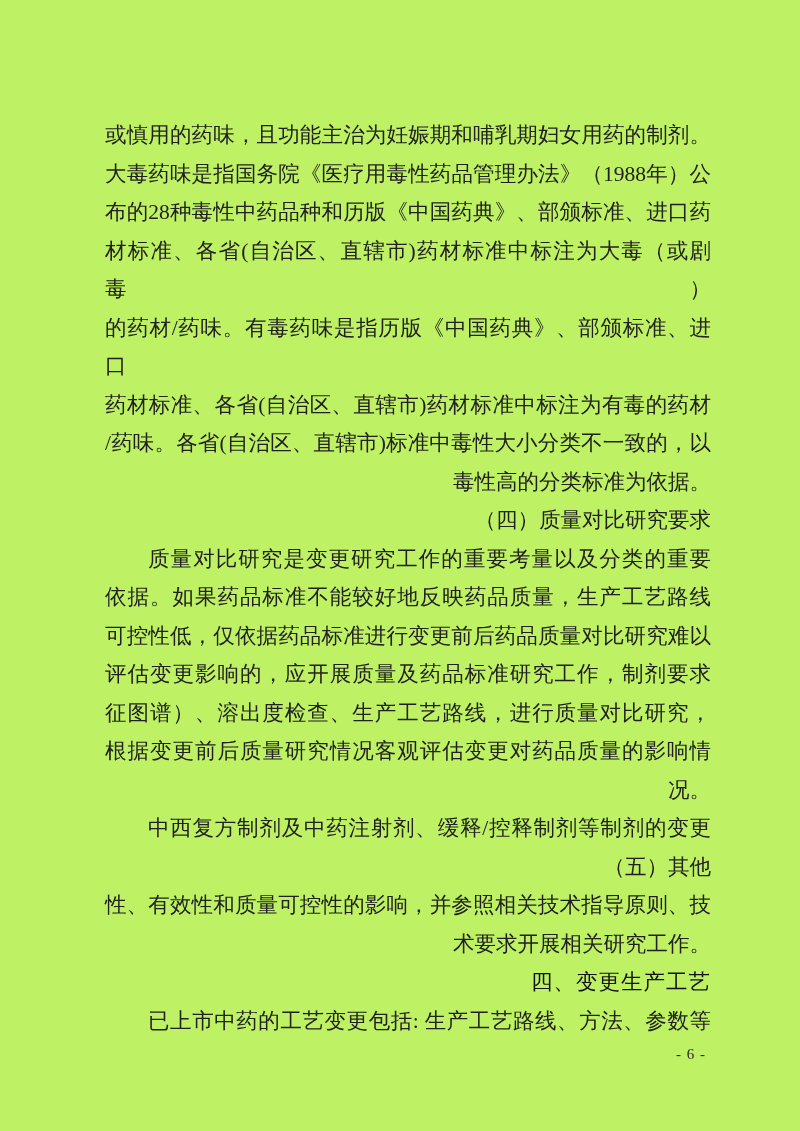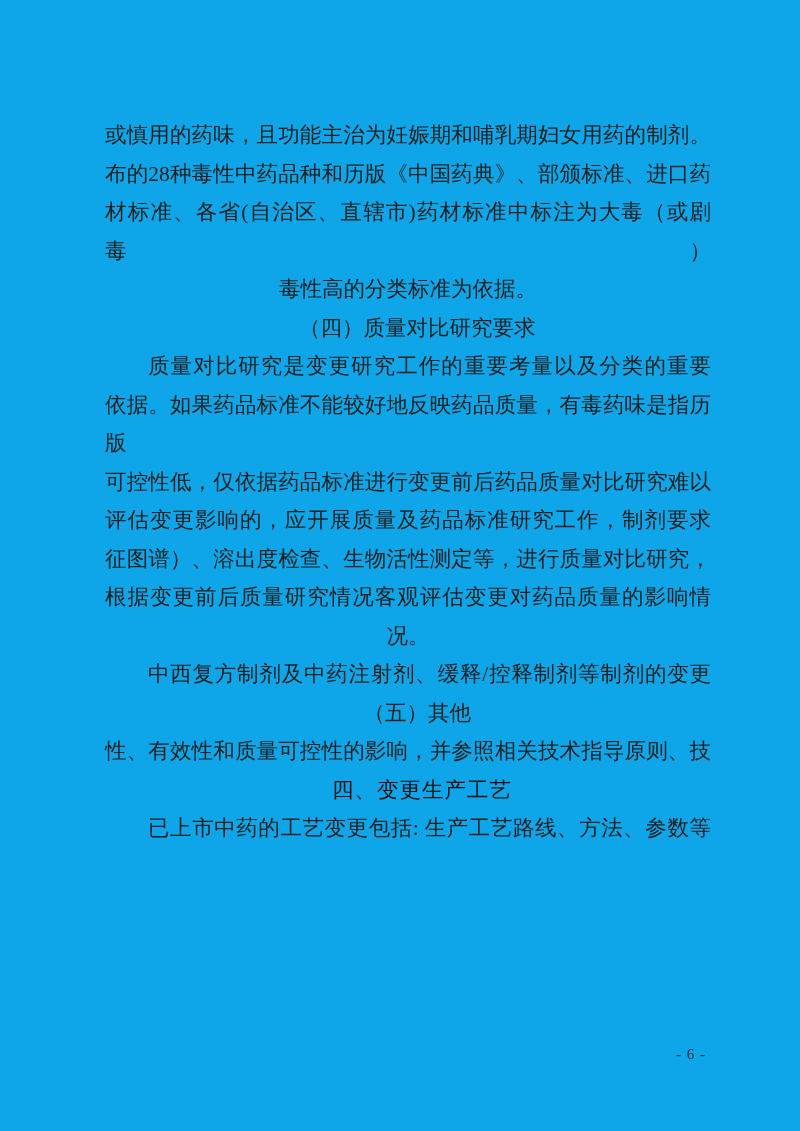--- a/index.html
+++ b/index.html
@@ -4,36 +4,36 @@
 <style>
   html, body {
     margin: 0;
     padding: 0;
     background: #ffffff;
   }
   .page {
     position: relative;
     width: 800px;
     height: 1131px;
-    background: #0ea5e9;
+    background: #bef264;
     overflow: hidden;
     font-family: "Liberation Serif", "DejaVu Serif", serif;
     color: #212121;
   }
   .content {
     position: absolute;
     left: 105px;
     top: 116px;
     width: 606px;
     font-size: 21.5px;
     line-height: 38.5px;
   }
   .line {
     width: 100%;
-    text-align: center;
+    text-align: right;
   }
   .line.justify {
     text-align: justify;
     text-align-last: justify;
   }
   .line-cont { text-indent: 0; }
   .line-first { text-indent: 2em; }
   .line-section { text-indent: 0.85em; font-family: Liberation Serif, serif; }
   .line-heading {
     text-indent: 1.3em;
@@ -54,33 +54,38 @@
   }
 </style>
 </head>
 <body>
 
 <div class="page">
 
   <div class="content">
 
   <div class="line line-cont justify">或慎用的药味，且功能主治为妊娠期和哺乳期妇女用药的制剂。</div>
+      <div class="line line-cont justify">大毒药味是指国务院《医疗用毒性药品管理办法》（1988年）公</div>
       <div class="line line-cont justify">布的28种毒性中药品种和历版《中国药典》、部颁标准、进口药</div>
       <div class="line line-cont justify">材标准、各省(自治区、直辖市)药材标准中标注为大毒（或剧毒）</div>
+      <div class="line line-cont justify">的药材/药味。有毒药味是指历版《中国药典》、部颁标准、进口</div>
+      <div class="line line-cont justify">药材标准、各省(自治区、直辖市)药材标准中标注为有毒的药材</div>
+      <div class="line line-cont justify">/药味。各省(自治区、直辖市)标准中毒性大小分类不一致的，以</div>
       <div class="line line-cont">毒性高的分类标准为依据。</div>
       <div class="line line-section">（四）质量对比研究要求</div>
       <div class="line line-first justify">质量对比研究是变更研究工作的重要考量以及分类的重要</div>
-      <div class="line line-cont justify">依据。如果药品标准不能较好地反映药品质量，有毒药味是指历版</div>
+      <div class="line line-cont justify">依据。如果药品标准不能较好地反映药品质量，生产工艺路线</div>
       <div class="line line-cont justify">可控性低，仅依据药品标准进行变更前后药品质量对比研究难以</div>
       <div class="line line-cont justify">评估变更影响的，应开展质量及药品标准研究工作，制剂要求</div>
-      <div class="line line-cont justify">征图谱）、溶出度检查、生物活性测定等，进行质量对比研究，</div>
+      <div class="line line-cont justify">征图谱）、溶出度检查、生产工艺路线，进行质量对比研究，</div>
       <div class="line line-cont justify">根据变更前后质量研究情况客观评估变更对药品质量的影响情</div>
       <div class="line line-cont">况。</div>
       <div class="line line-first justify">中西复方制剂及中药注射剂、缓释/控释制剂等制剂的变更</div>
       <div class="line line-section">（五）其他</div>
       <div class="line line-cont justify">性、有效性和质量可控性的影响，并参照相关技术指导原则、技</div>
+      <div class="line line-cont">术要求开展相关研究工作。</div>
       <div class="line line-heading">四、变更生产工艺</div>
       <div class="line line-first justify">已上市中药的工艺变更包括: 生产工艺路线、方法、参数等</div>
     </div>
 
   <div class="page-number">- 6 -</div>
 
 </div>
 
 </body></html>

